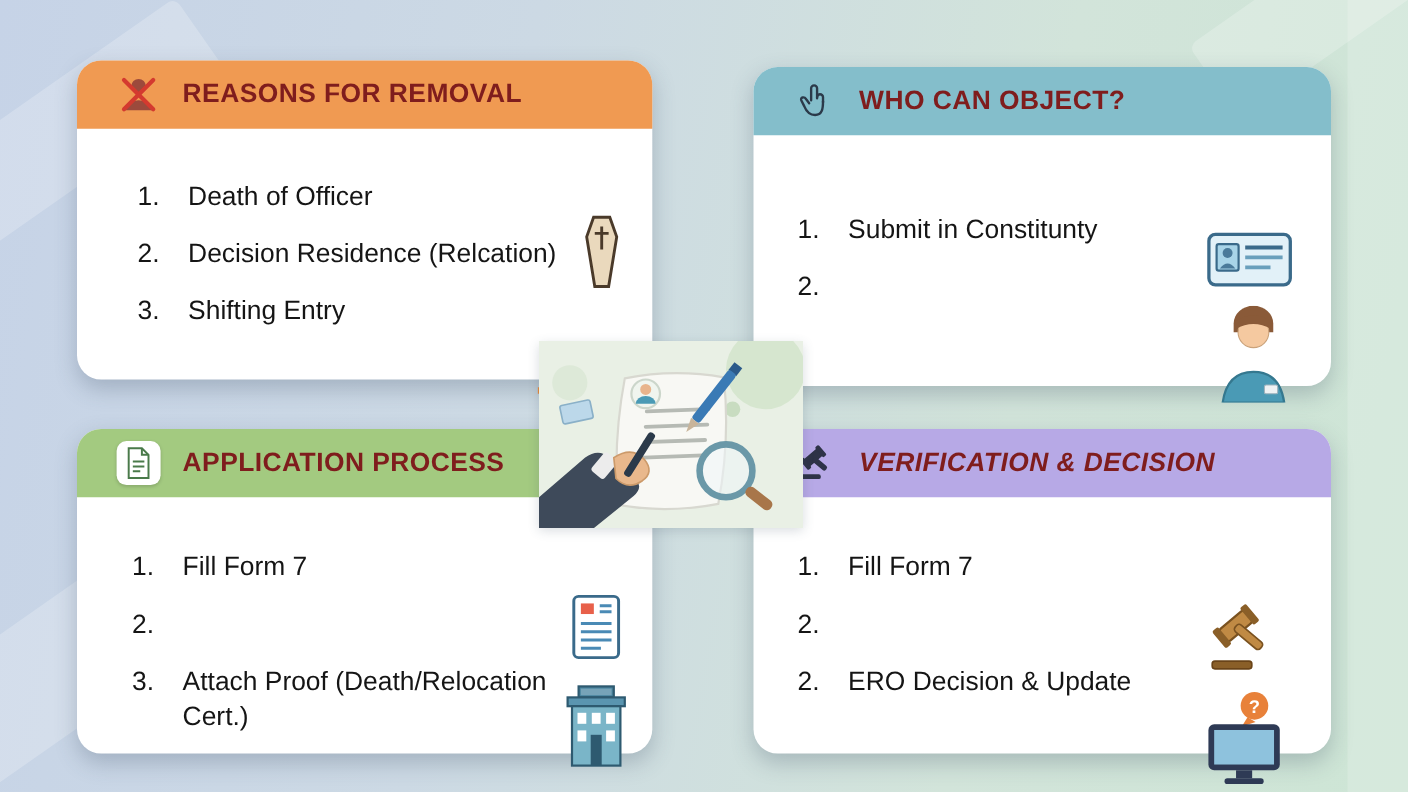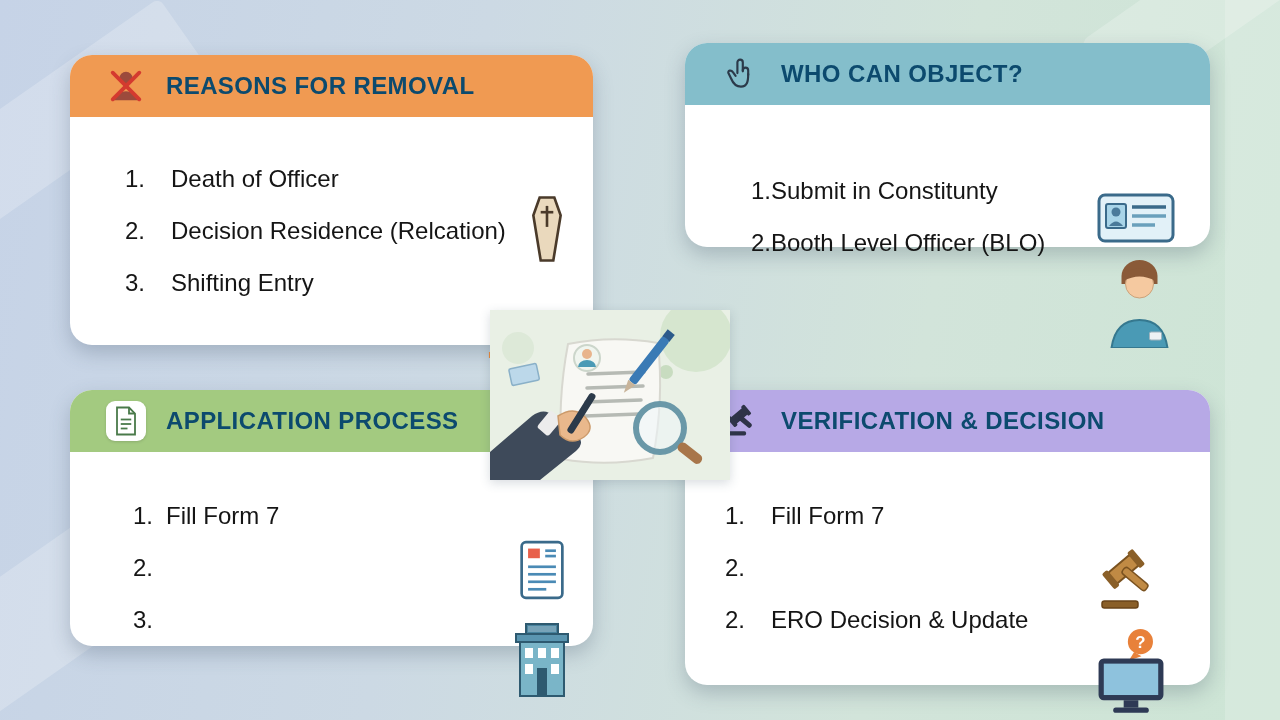--- a/index.html
+++ b/index.html
@@ -13,29 +13,29 @@
   .stripe-1 { left:-70px; top:70px;  width:280px; height:90px; }
   .stripe-2 { left:-90px; top:540px; width:320px; height:110px; }
   .stripe-3 { right:-60px; top:-40px; width:260px; height:80px; }
   .right-band { position:absolute; right:0; top:0; width:55px; height:720px; background:rgba(255,255,255,0.18); }
 
   .card {
     position:absolute; background:#ffffff; border-radius:22px;
     box-shadow:0 8px 20px rgba(60,80,100,0.28);
   }
   .card-1 { left:70px;  top:55px;  width:523px; height:290px; }
-  .card-2 { left:685px; top:43px;  width:525px; height:204px;text-align:right; }
-  .card-3 { left:70px;  top:390px; width:523px; height:256px;text-align:center; }
+  .card-2 { left:685px; top:61px;  width:525px; height:290px; }
+  .card-3 { left:70px;  top:390px; width:523px; height:295px; }
   .card-4 { left:685px; top:390px; width:525px; height:295px; }
 
   .card-header {
     height:62px; border-radius:22px 22px 0 0;
     display:flex; align-items:center; gap:20px; padding-left:36px;
   }
-  .card-title { font-size:24px; font-weight:bold; color:#0c4a6e; letter-spacing:0.4px; }
+  .card-title { font-size:24px; font-weight:bold; color:#7f1d1d; letter-spacing:0.4px; }
   .hicon { display:flex; align-items:center; justify-content:center; width:40px; height:40px; flex:0 0 auto; }
   .hicon-box { background:#ffffff; border-radius:9px; box-shadow:0 1px 3px rgba(0,0,0,0.15); }
 
   .card-body { position:relative; height:calc(100% - 62px); }
   .items { list-style:none; }
   .card-1 .items { padding:46px 0 0 55px; }
   .card-2 .items { padding:70px 0 0 40px; }
   .card-3 .items { padding:48px 0 0 50px; }
   .card-4 .items { padding:48px 0 0 40px; }
   .item { display:flex; font-size:24px; line-height:32px; color:#151515; margin-bottom:20px; font-weight:500; }
@@ -124,21 +124,20 @@
     <h2 class="card-title">WHO CAN OBJECT?</h2>
   </header>
   <div class="card-body">
     <ul class="items">
       <li class="item">
         <span class="num">1.</span>
         <span class="txt">Submit in Constitunty</span>
       </li>
       <li class="item">
         <span class="num">2.</span>
-        <span class="txt">Booth Level Officer (BLO)</span>
       </li>
     </ul>
     <span class="side-icon icon-idcard">
       <svg viewBox="0 0 78 50" width="78" height="50">
         <rect x="2" y="2" width="74" height="46" rx="6" fill="#e2f1f8" stroke="#3a6a8a" stroke-width="3"></rect>
         <rect x="9" y="11" width="20" height="24" rx="2" fill="#a8d4e8" stroke="#3a6a8a" stroke-width="2"></rect>
         <circle cx="19" cy="19" r="4.5" fill="#4a7a9a"></circle>
         <path d="M12 33 q7 -9 14 0 z" fill="#4a7a9a"></path>
         <line x1="35" y1="14" x2="69" y2="14" stroke="#3a6a8a" stroke-width="3.5"></line>
         <line x1="35" y1="23" x2="69" y2="23" stroke="#6aa0bc" stroke-width="3.5"></line>
@@ -174,20 +173,21 @@
     <ul class="items">
       <li class="item">
         <span class="num">1.</span>
         <span class="txt">Fill Form 7</span>
       </li>
       <li class="item">
         <span class="num">2.</span>
       </li>
       <li class="item">
         <span class="num">3.</span>
+        <span class="txt">Attach Proof (Death/Relocation Cert.)</span>
       </li>
     </ul>
     <span class="side-icon icon-form">
       <svg viewBox="0 0 42 56" width="46" height="60">
         <rect x="2" y="2" width="38" height="52" rx="4" fill="#ffffff" stroke="#3a6a8a" stroke-width="2.5"></rect>
         <rect x="8" y="8" width="11" height="9" fill="#e8604a"></rect>
         <line x1="24" y1="10" x2="34" y2="10" stroke="#4a8ab5" stroke-width="2.5"></line>
         <line x1="24" y1="15" x2="34" y2="15" stroke="#4a8ab5" stroke-width="2.5"></line>
         <line x1="8" y1="25" x2="34" y2="25" stroke="#4a8ab5" stroke-width="2.5"></line>
         <line x1="8" y1="32" x2="34" y2="32" stroke="#4a8ab5" stroke-width="2.5"></line>
@@ -206,21 +206,21 @@
         <rect x="39" y="26" width="8" height="10" fill="#ffffff"></rect>
         <rect x="13" y="42" width="8" height="10" fill="#ffffff"></rect>
         <rect x="39" y="42" width="8" height="10" fill="#ffffff"></rect>
         <rect x="25" y="46" width="10" height="28" fill="#2e5a70"></rect>
       </svg>
     </span>
   </div>
 </section>
 
 <section class="card card-4">
-  <header class="card-header" style="background-color: rgb(183, 169, 230);">
+  <header class="card-header" style="background-color: rgb(183, 169, 230); font-style: italic;">
     <span class="hicon">
       <svg viewBox="0 0 40 40" width="34" height="34">
         <g transform="rotate(-40 18 14)">
           <rect x="8" y="9" width="20" height="10" rx="2" fill="#2e3347"></rect>
           <rect x="5" y="7" width="5" height="14" rx="1.5" fill="#2e3347"></rect>
           <rect x="26" y="7" width="5" height="14" rx="1.5" fill="#2e3347"></rect>
         </g>
         <rect x="16" y="18" width="18" height="6" rx="2.5" transform="rotate(40 25 21)" fill="#2e3347"></rect>
         <rect x="4" y="32" width="22" height="5" rx="2" fill="#2e3347"></rect>
       </svg>

